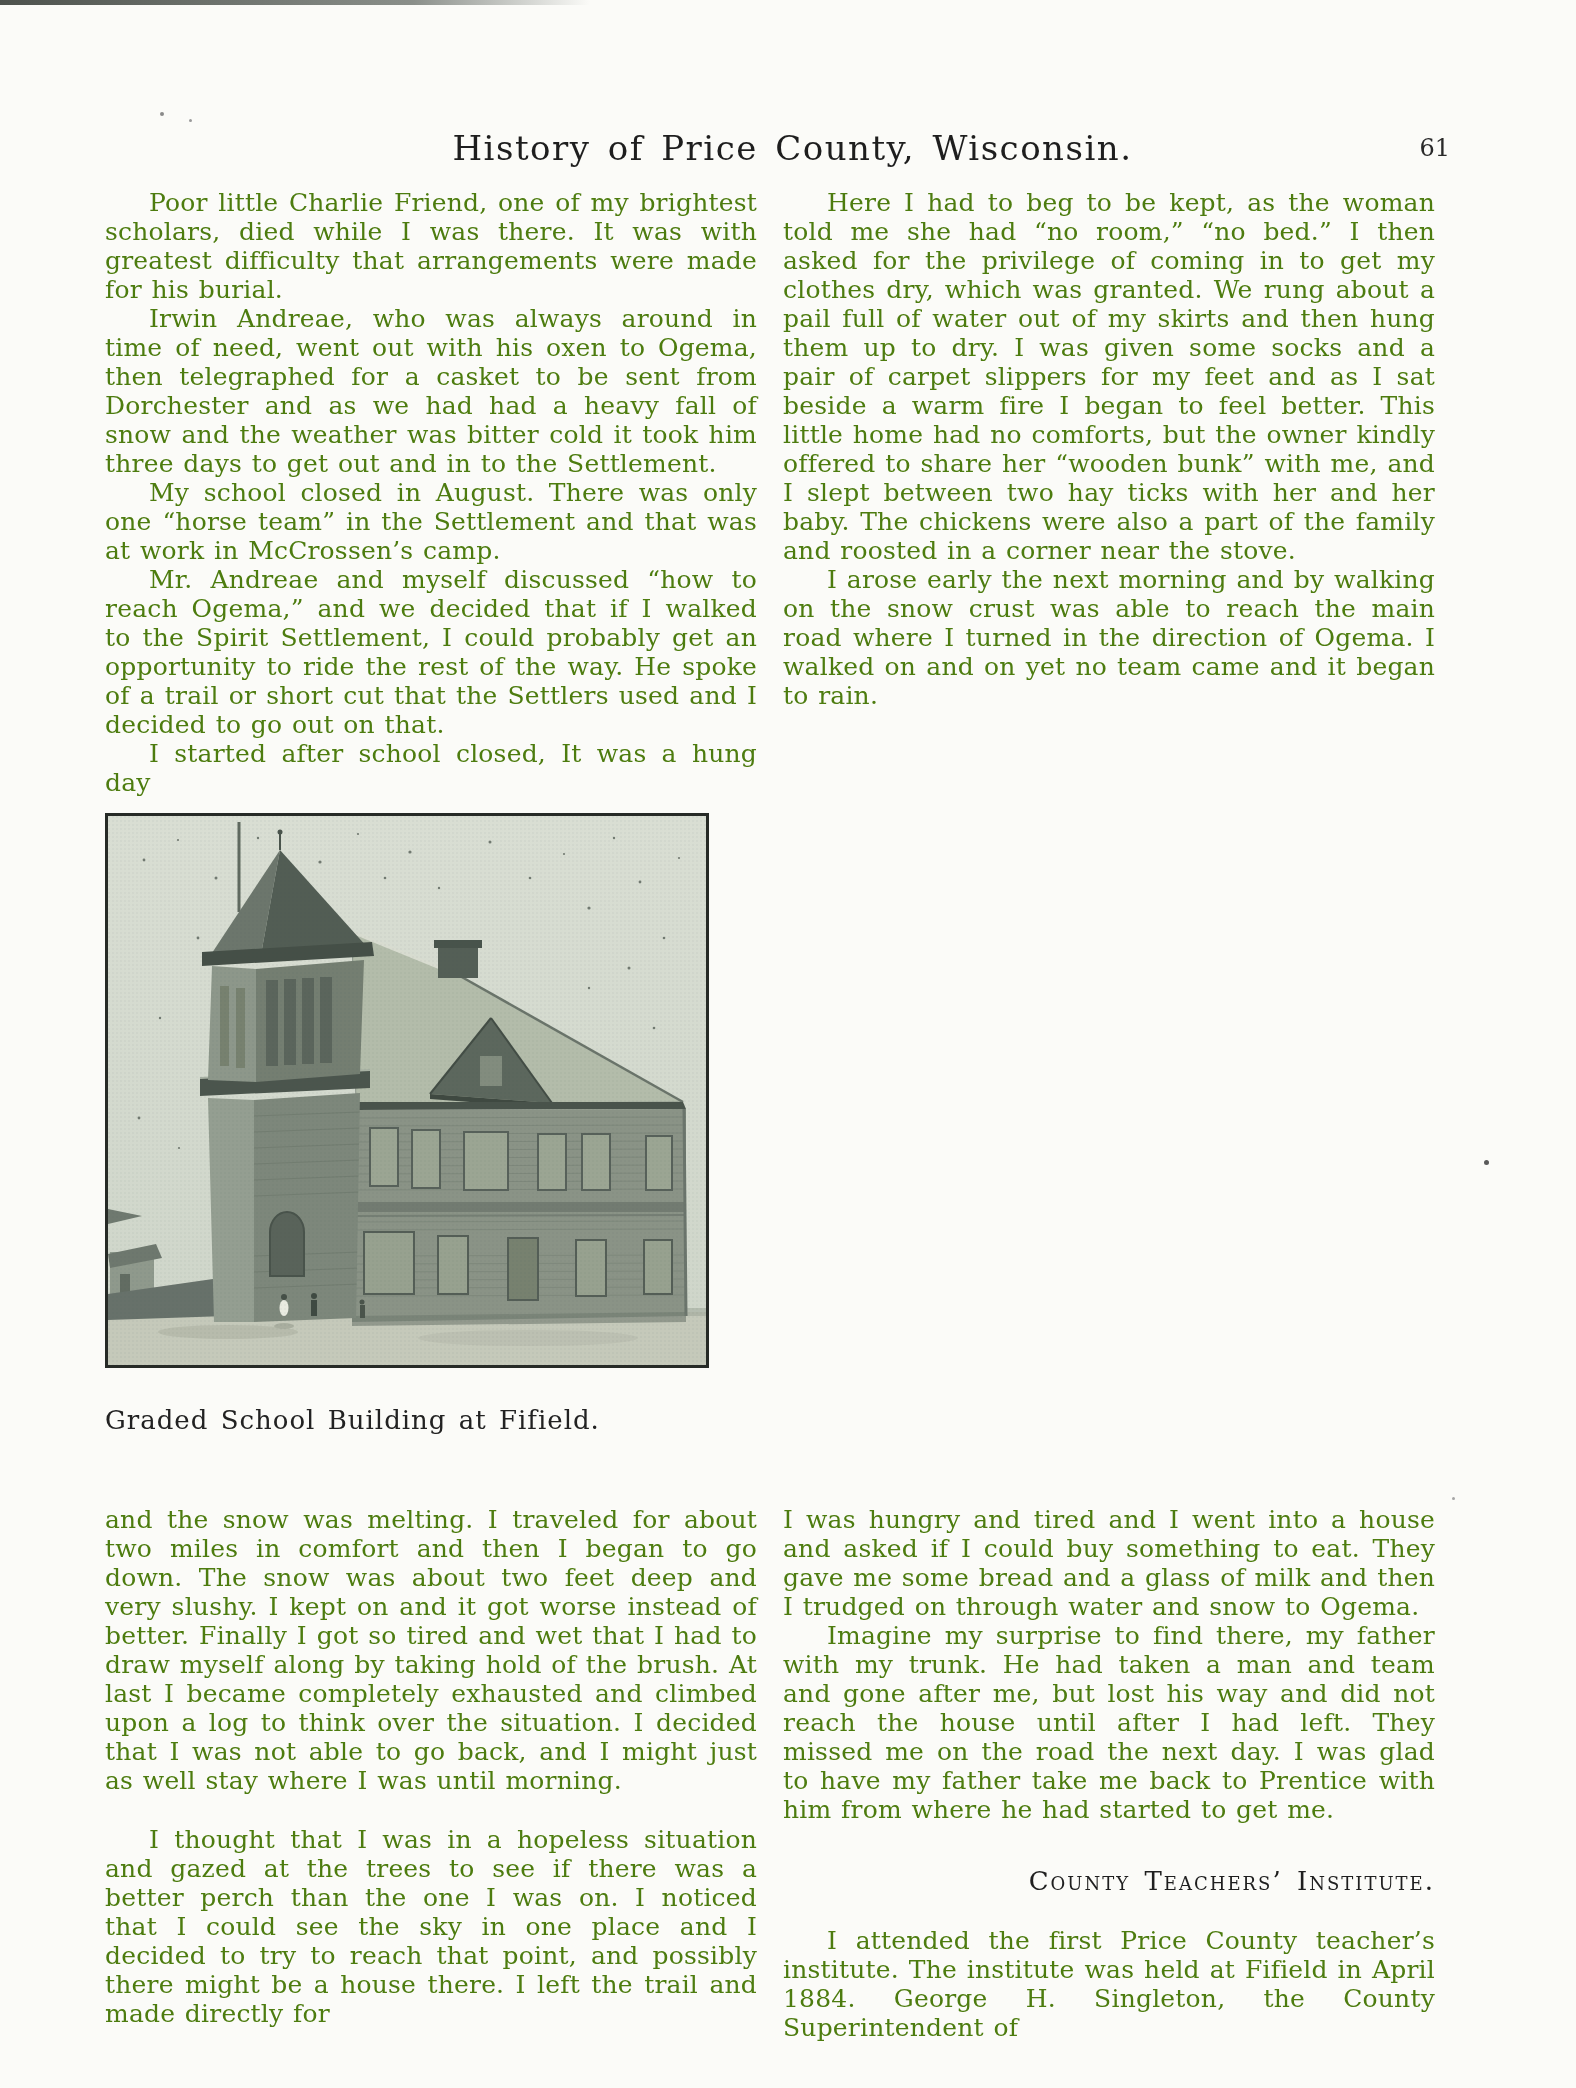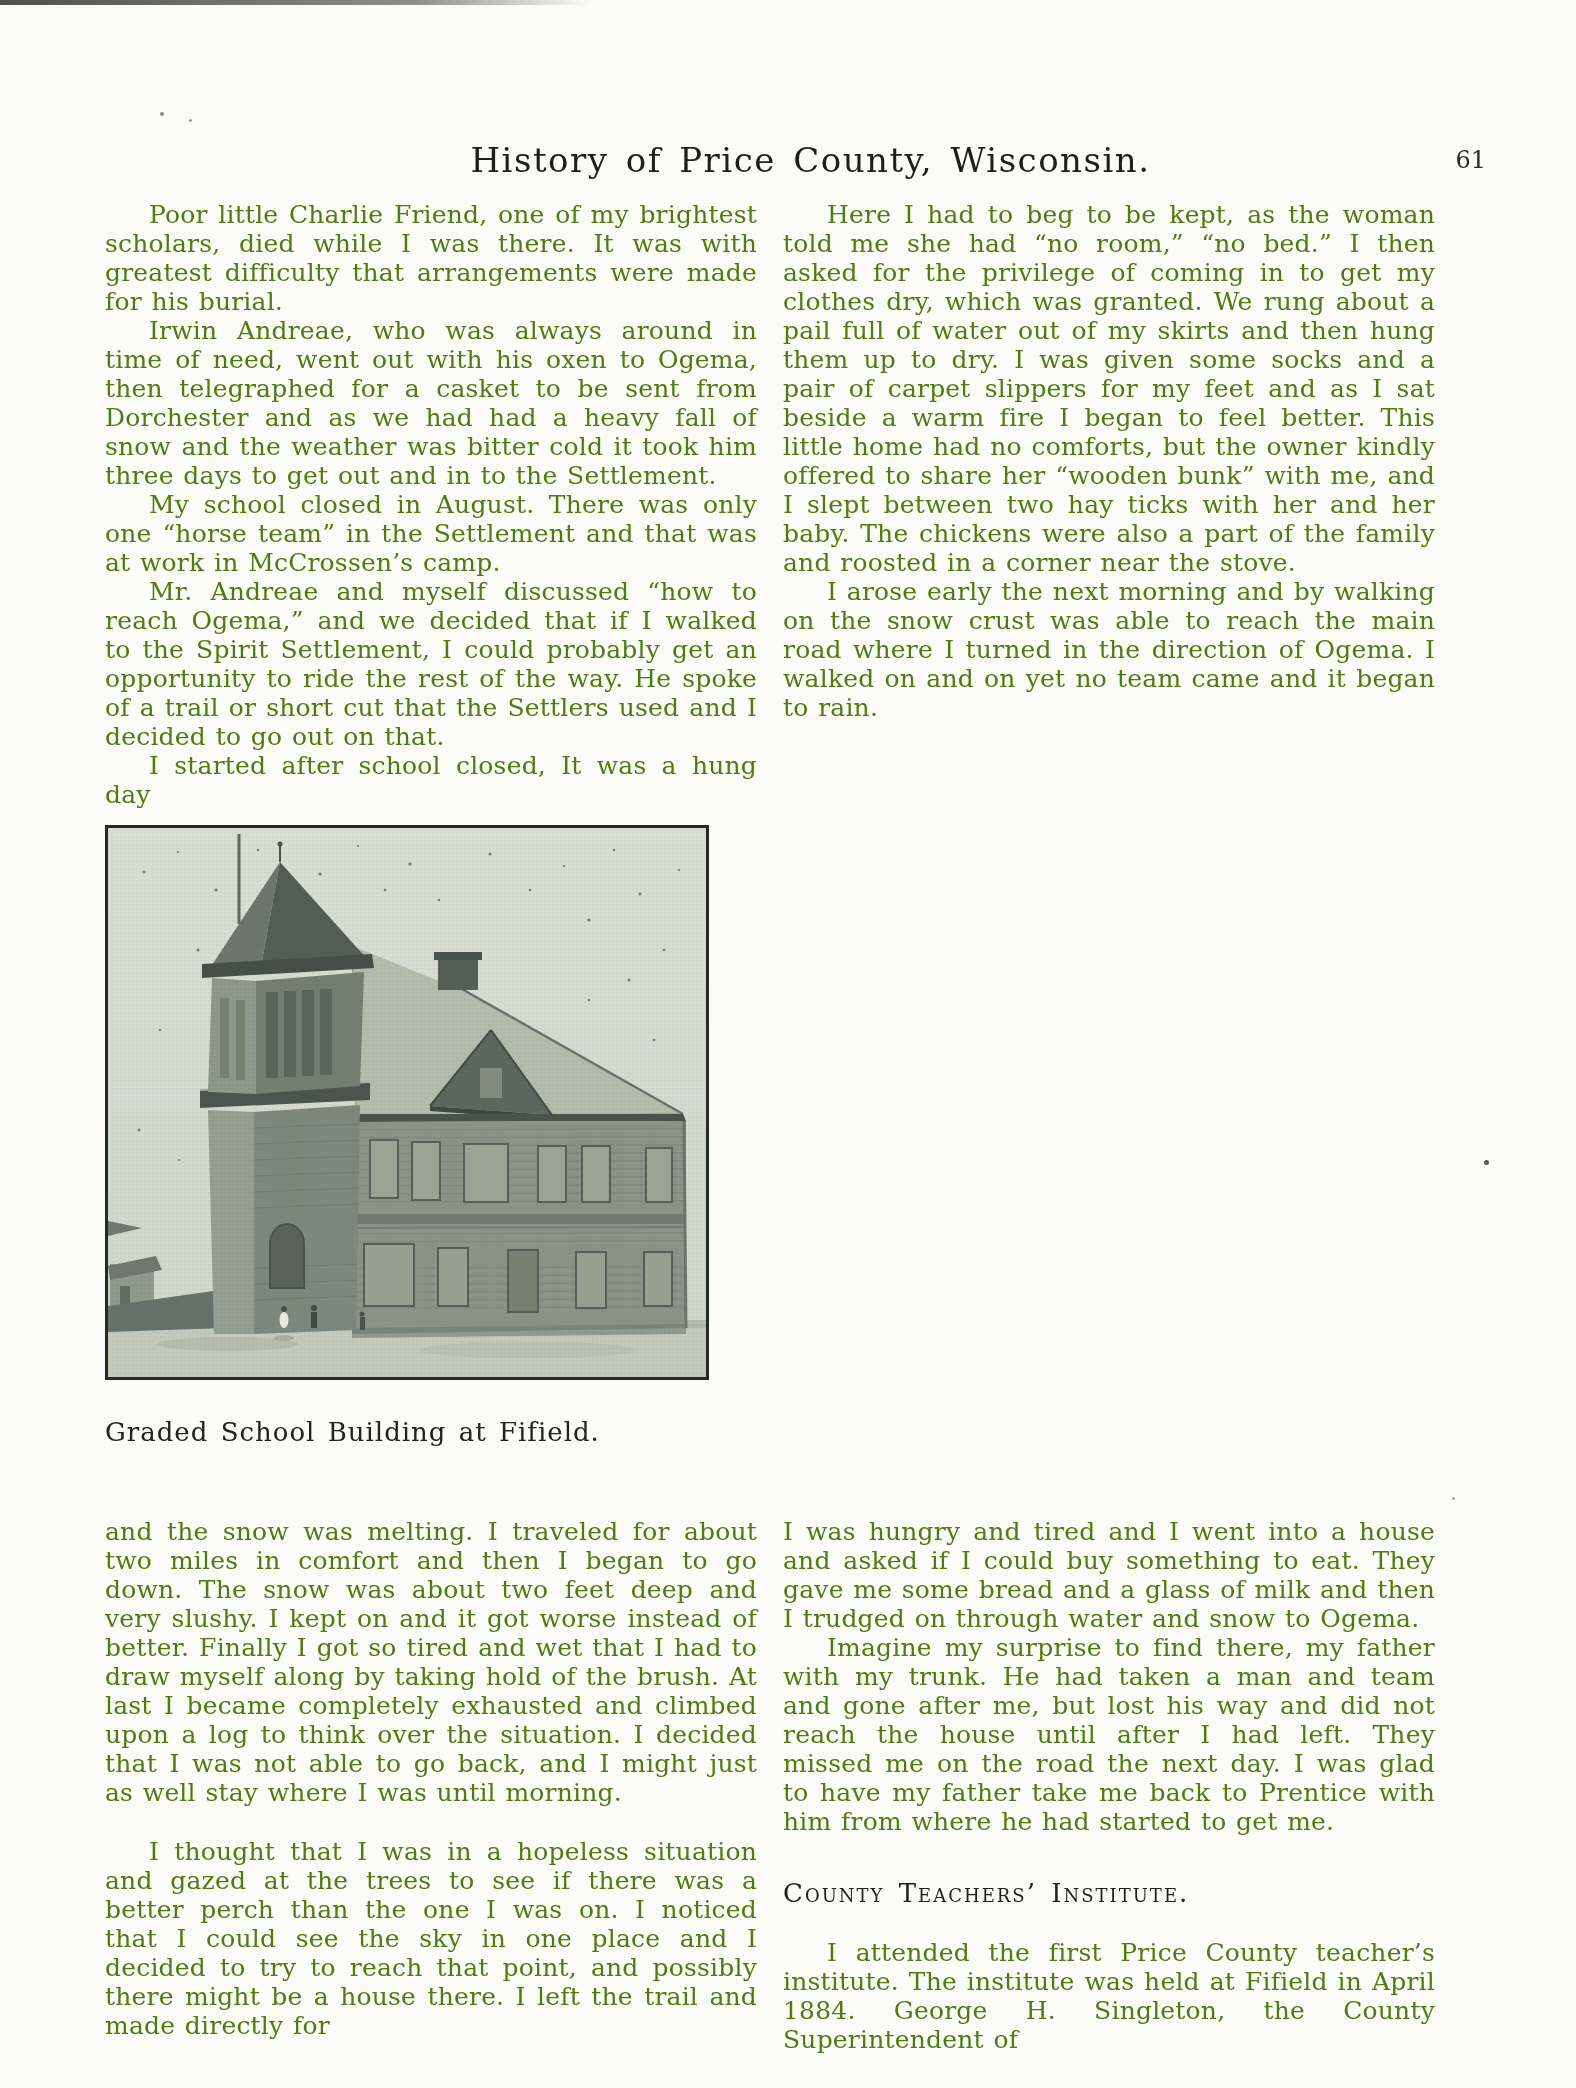--- a/index.html
+++ b/index.html
@@ -12,22 +12,21 @@
     color: #242424;
   }
   .scan-strip {
     position: absolute; top: 0; left: 0;
     width: 590px; height: 5px;
     background: linear-gradient(to right, #4d524d, #8a8f8a 70%, rgba(180,180,180,0));
   }
   .speck { position: absolute; border-radius: 50%; }
   .page {
     position: relative;
-    padding: 126px 60px 0 105px;
-    margin-top: 12px;
+    padding: 126px 96px 0 105px;
   }
   .header { position: relative; height: 48px; }
   .title {
     text-align: center;
     font-size: 34px; line-height: 44px;
     letter-spacing: 1.5px; word-spacing: 5px;
     color: #1e1e1e;
   }
   .pageno {
     position: absolute; right: 30px; top: 0;
@@ -54,21 +53,21 @@
   }
   .caption {
     margin-top: 36px;
     font-size: 26px; line-height: 30px;
     letter-spacing: 1px; word-spacing: 3px;
     color: #222;
   }
   .sec-bottom { margin-top: 70px; }
   .subhead {
     margin: 42px 0 30px 0;
-    text-align: left;
+    text-align: right;
     font-variant: small-caps;
     font-size: 26px; line-height: 30px;
     letter-spacing: 2px; word-spacing: 4px;
     color: #1f1f1f;
   }
 </style>
 </head>
 <body>
 
 <div class="scan-strip"></div>

